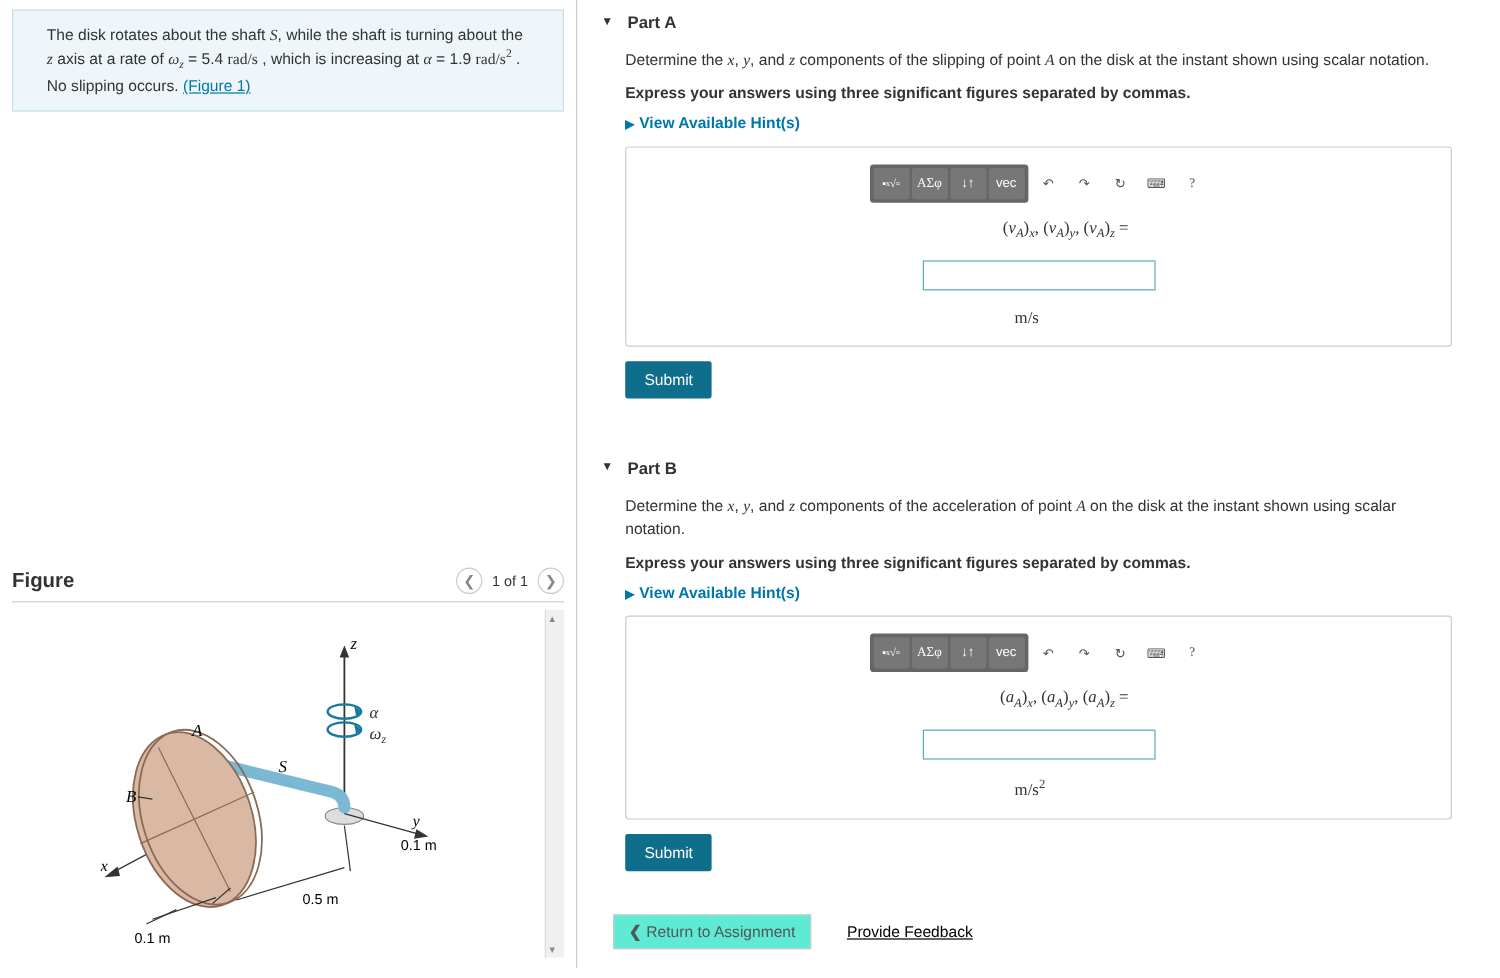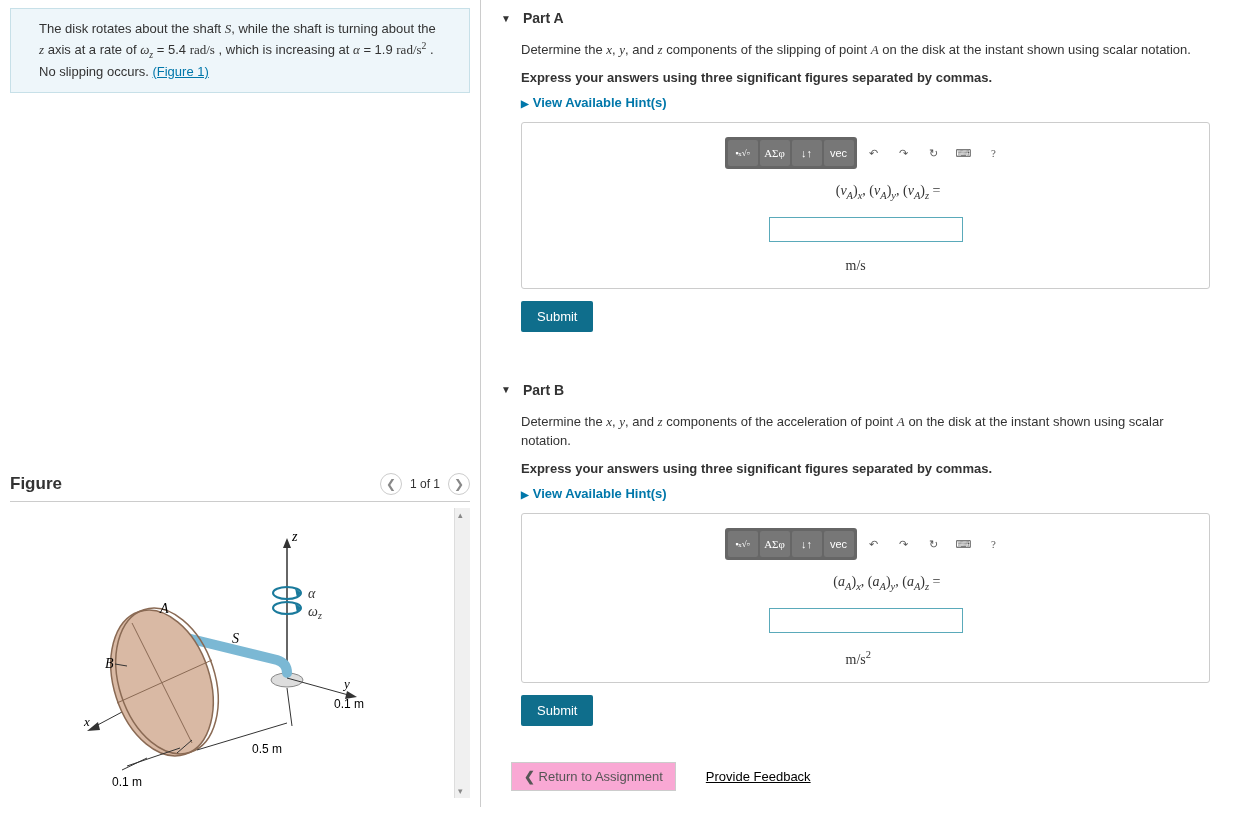--- a/index.html
+++ b/index.html
@@ -41,21 +41,21 @@
   .tb-btn.vec { font-family: Arial; font-size: 11px; }
   
   .input-row { display: flex; align-items: center; gap: 16px; flex-direction: column; }
   .var-label { font-family: "Times New Roman", serif; font-size: 14px; min-width: 150px; text-align: right; }
   .ans-input { flex: 1; height: 34px; border: 1px solid #5aaaba; padding: 4px 8px; font-size: 13px; }
   .unit { font-family: "Times New Roman", serif; font-size: 14px; min-width: 40px; }
   
   .submit-btn { background: #0f6e8c; color: #ffffff; border: none; padding: 8px 16px; font-size: 13px; cursor: pointer; border-radius: 2px; }
   
   .bottom-row { display: flex; align-items: center; gap: 30px; padding: 16px 30px; }
-  .return-btn { background: #f9a8d4; border: 1px solid #ccc; padding: 6px 12px; font-size: 13px; cursor: pointer; color: #555; }
+  .return-btn { background: #5eead4; border: 1px solid #ccc; padding: 6px 12px; font-size: 13px; cursor: pointer; color: #555; }
   .feedback { color: #000000; text-decoration: underline; cursor: pointer; font-size: 13px; }
   
   sub { font-size: 0.75em; }
   sup { font-size: 0.75em; }
 </style>
 </head>
 <body>
 
 <div class="container">
   <div class="left-col">

